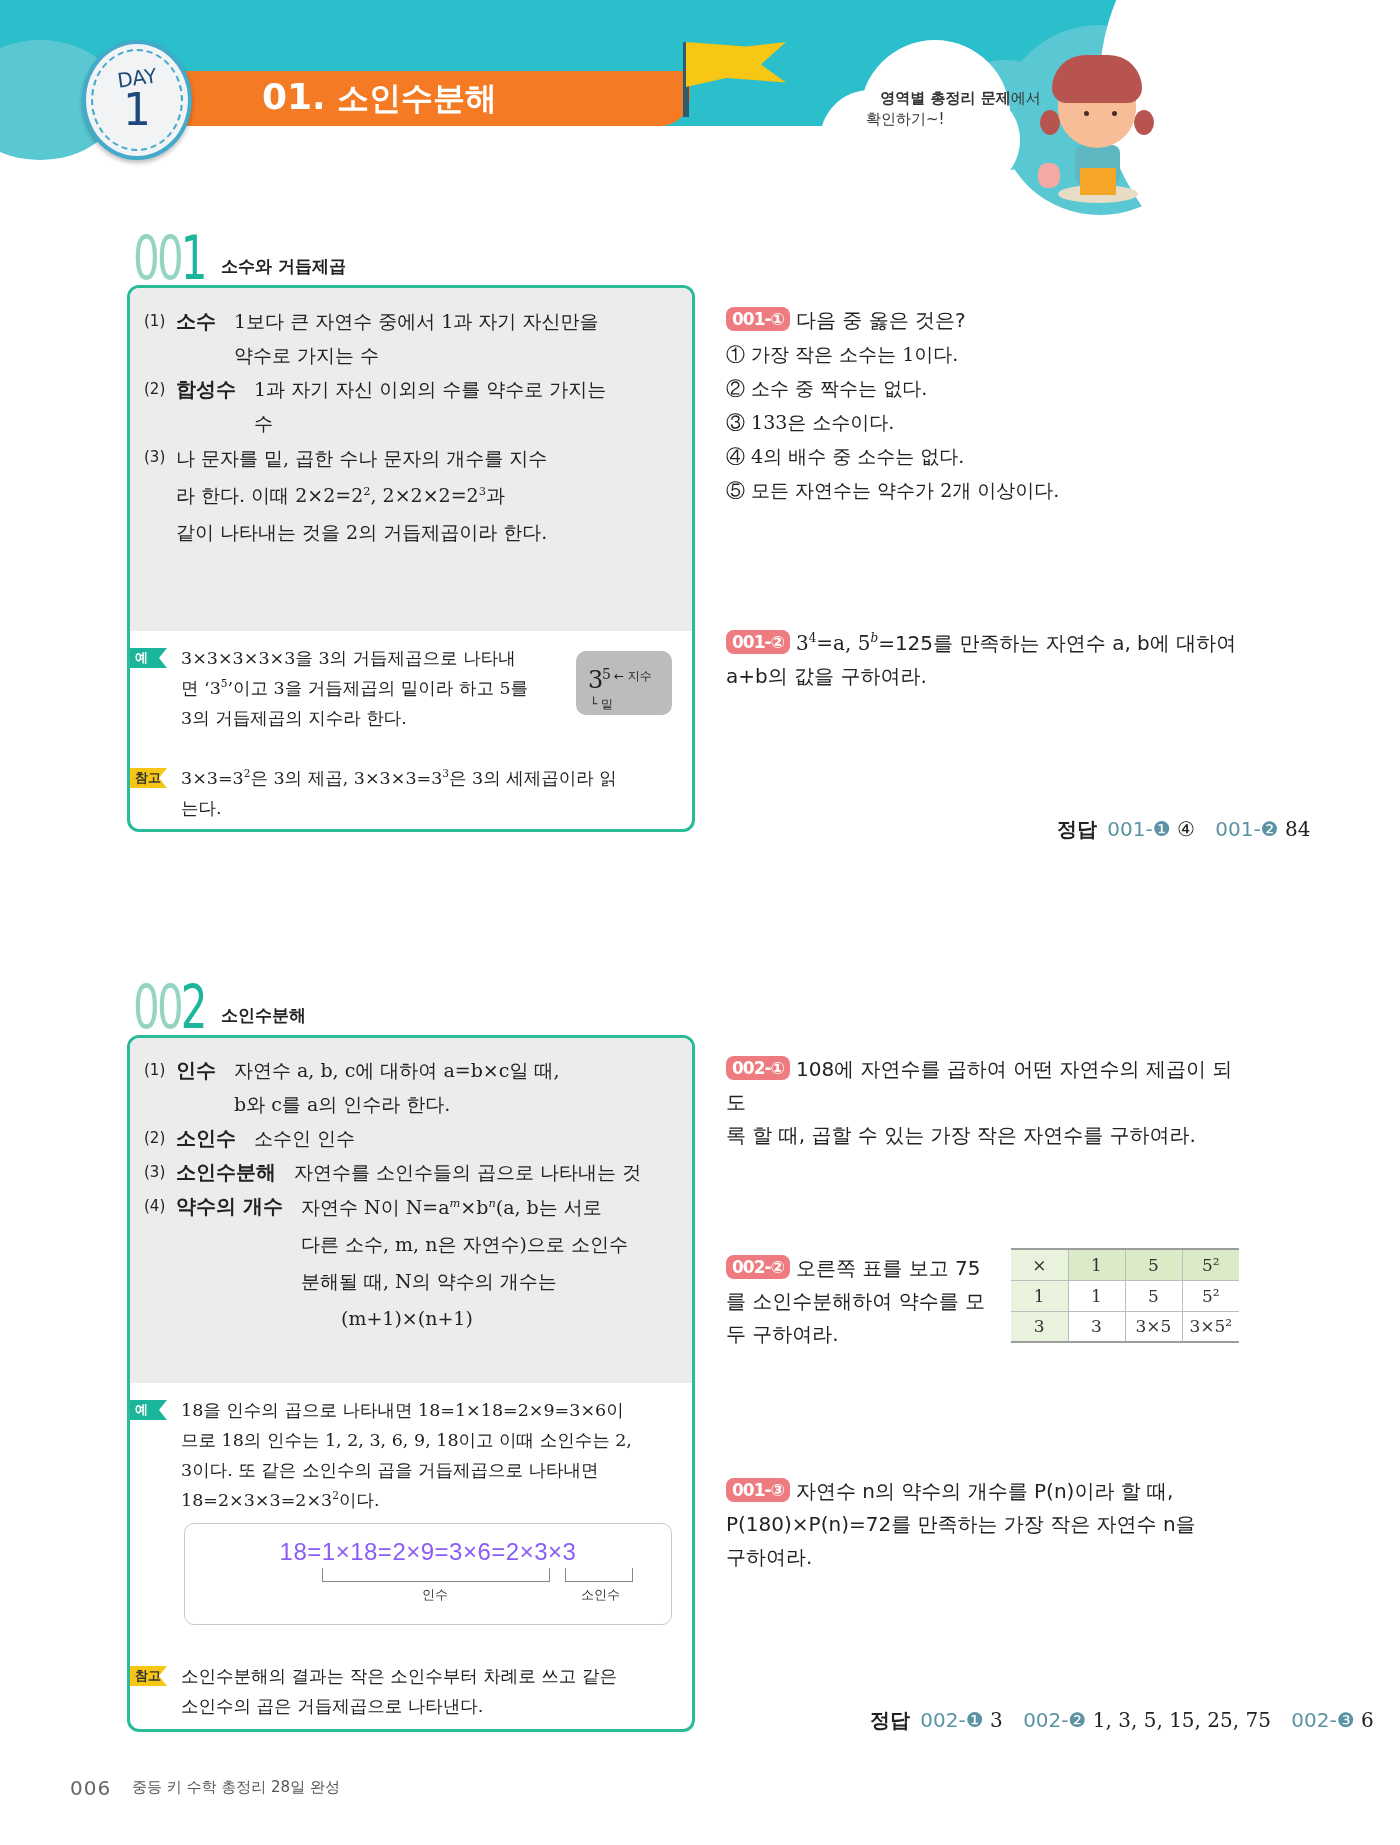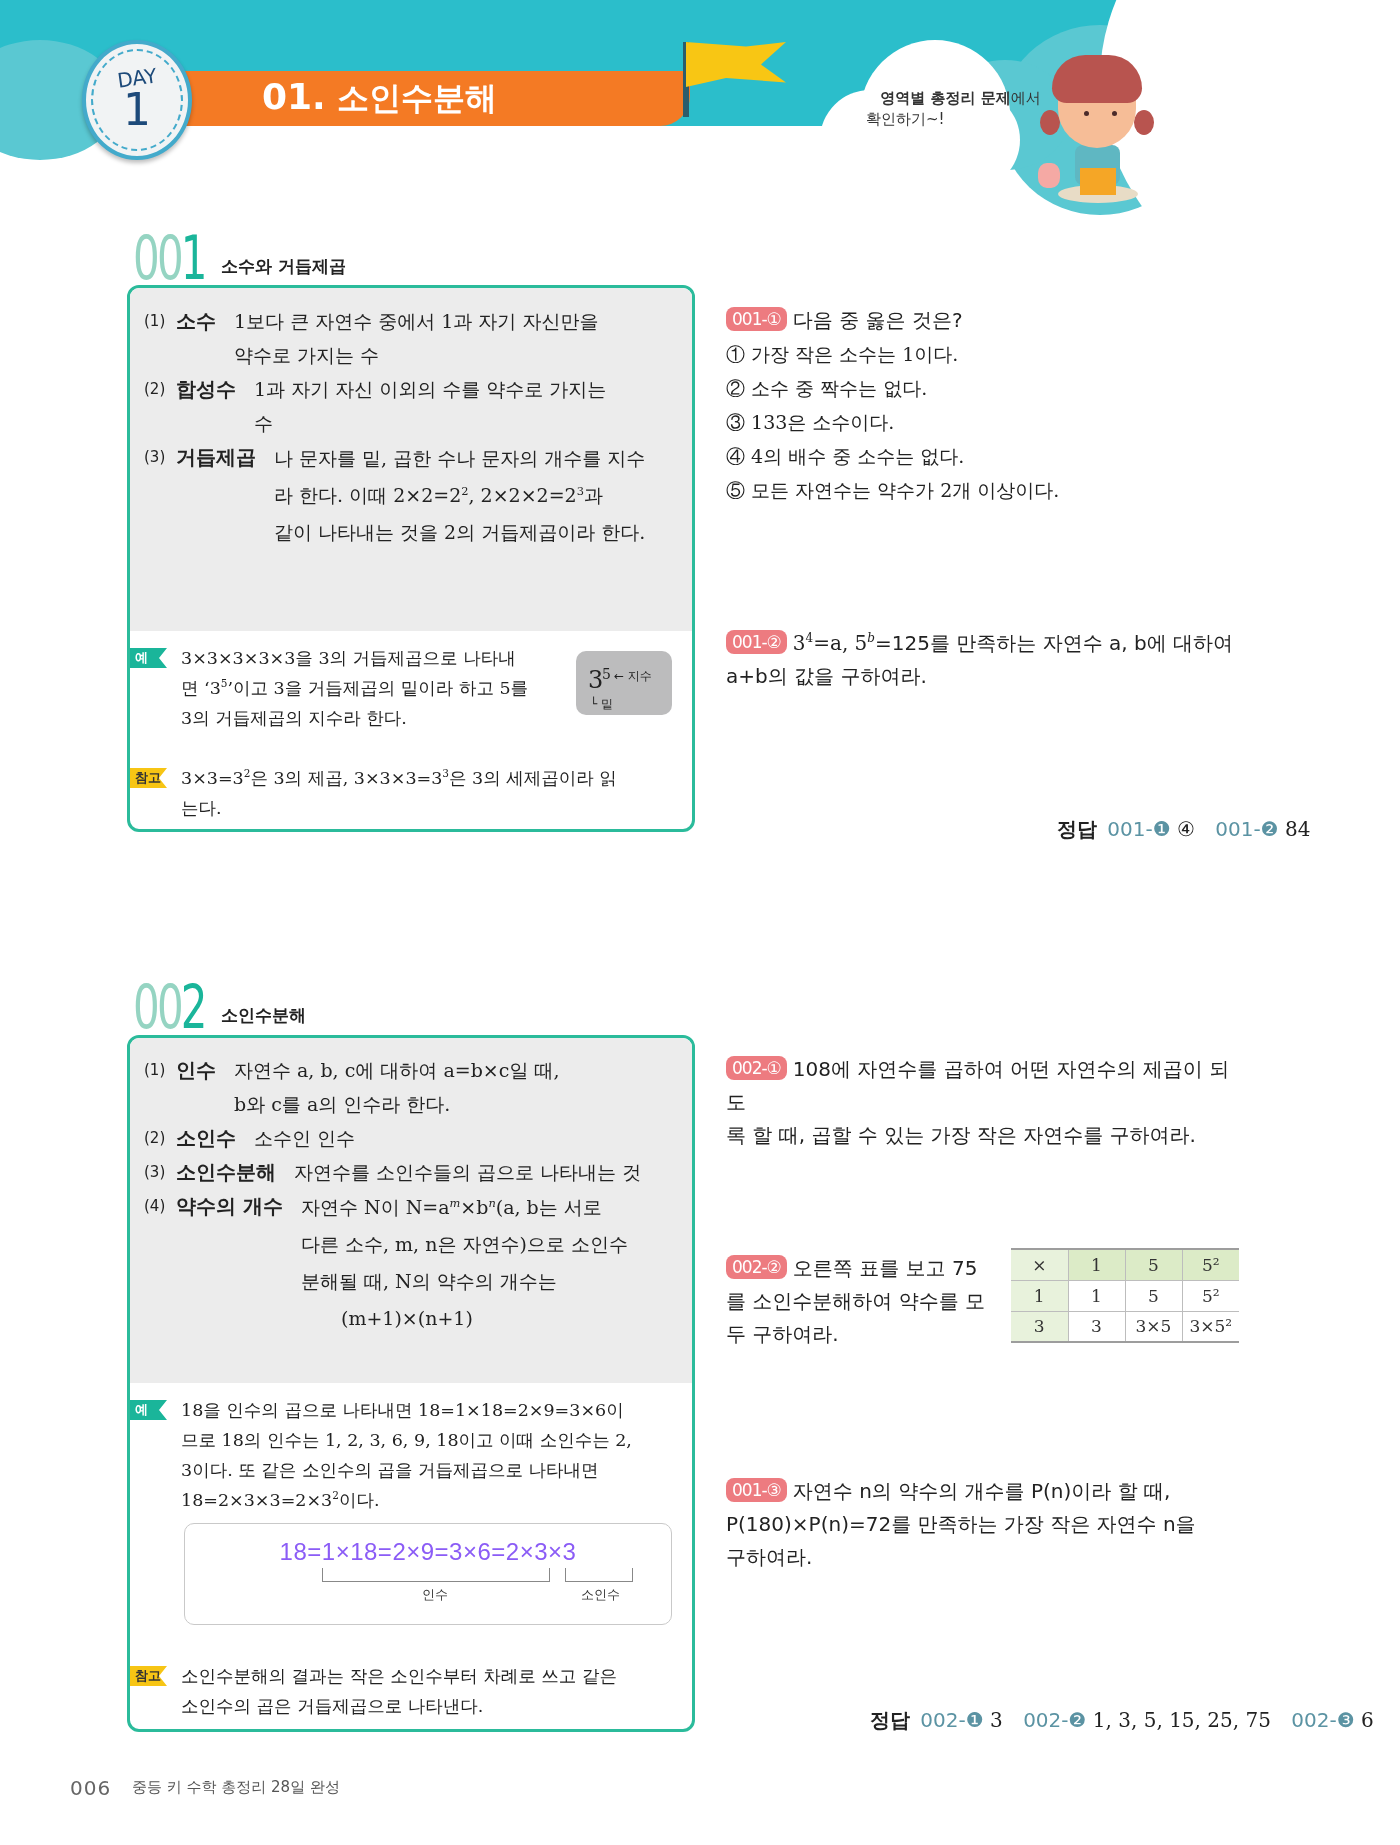--- a/index.html
+++ b/index.html
@@ -63,21 +63,21 @@
     .exp-chip .lab1 { position: absolute; left: 38px; top: 10px; font-size: 12px; font-family: "DejaVu Sans", sans-serif; }
     .exp-chip .lab2 { position: absolute; left: 14px; top: 38px; font-size: 12px; font-family: "DejaVu Sans", sans-serif; }
 
     .factor-box { margin: 8px 20px 0 54px; border: 1.5px solid #c9c9c9; border-radius: 10px; height: 102px; position: relative; }
     .factor-eq { position: absolute; left: 0; right: 0; top: 14px; text-align: center; font-family: Liberation Sans, sans-serif; font-size: 24px; color: #8b5cf6; letter-spacing: 0.5px; }
     .bracket { position: absolute; border: 1.5px solid #888; border-top: none; height: 14px; }
     .br-lab { position: absolute; font-size: 13px; color: #333; }
 
     
     .prob { position: absolute; left: 726px; width: 515px; font-size: 20px; line-height: 33px; color: #222; }
-    .pbadge { display: inline-block; background: #ed7b80; color: #fff; border-radius: 8px; font-size: 17px; font-weight: normal; line-height: 24px; padding: 0 6px; margin-right: 6px; vertical-align: 2px; letter-spacing: -1px; }
+    .pbadge { display: inline-block; background: #ed7b80; color: #fff; border-radius: 8px; font-size: 17px; font-weight: bold; line-height: 24px; padding: 0 6px; margin-right: 6px; vertical-align: 2px; letter-spacing: -1px; }
     .choice { font-family: "DejaVu Serif", serif; font-size: 19px; line-height: 34px; }
     .answer { position: absolute; font-size: 20px; color: #222; white-space: nowrap; }
     .answer b { font-weight: bold; margin-right: 4px; }
     .answer .a-id { color: #5b93a3; }
     .answer .a-val { font-family: "DejaVu Serif", serif; margin-right: 14px; }
 
     .tbl { position: absolute; left: 1011px; top: 1248px; border-collapse: collapse; font-family: "DejaVu Serif", serif; font-size: 17px; color: #333; }
     .tbl td { width: 57px; height: 31px; text-align: center; border: 1.5px solid #bdbdbd; }
     .tbl tr:first-child td { background: #dcebc7; border-top: 2px solid #9d9d9d; }
     .tbl tr td:first-child { background: #e8f2dc; }
@@ -144,21 +144,20 @@
     <div class="def-line">
       <span class="def-no">(2)</span>
       <span class="def-term">합성수</span>
       <div class="def-body">
           <div>1과 자기 자신 이외의 수를 약수로 가지는</div>
           <div>수</div>
         </div>
     </div>
     <div class="def-line">
       <span class="def-no">(3)</span>
-      <span class="def-term">거듭제곱</span>
       <div class="def-body" style="line-height:37px;">
         <div>나 문자를 밑, 곱한 수나 문자의 개수를 지수</div>
         <div><span>라 한다. 이때 2×2=2</span><sup>2</sup><span>, 2×2×2=2</span><sup>3</sup><span>과</span></div>
         <div>같이 나타내는 것을 2의 거듭제곱이라 한다.</div>
       </div>
     </div>
   </div>
 
   <div class="ex-row" style="margin-top:12px;">
     <span class="tag ex">예</span>

